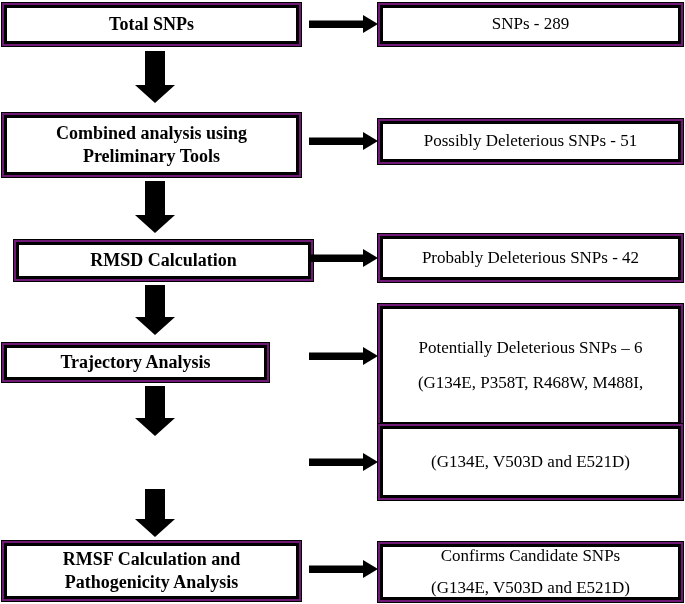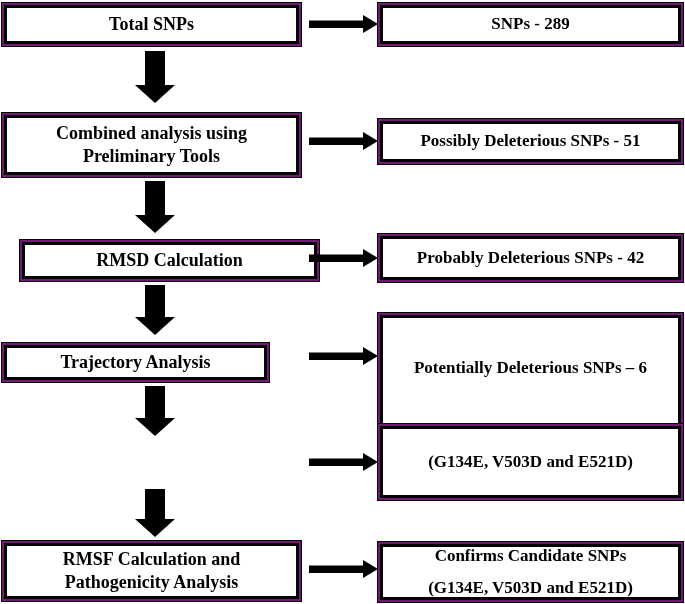--- a/index.html
+++ b/index.html
@@ -30,21 +30,21 @@
     justify-content: center;
     text-align: center;
   }
   .step-text {
     font-weight: bold;
     font-size: 18px;
     line-height: 1.28;
     color: #000;
   }
   .result-text {
-    font-weight: bold;
+    font-weight: normal;
     font-size: 17px;
     line-height: 1.3;
     color: #000;
   }
   .result-heading { margin: 0; }
   .gap-md { margin-bottom: 13px; }
   .gap-sm { margin-bottom: 9px; }
   .line { display: block; }
   .arrow { position: absolute; }
   .arrow svg { display: block; }
@@ -100,21 +100,21 @@
     </svg>
   </div>
 
   <div class="arrow" style="left:135px; top:181px;">
     <svg width="40" height="52" viewBox="0 0 40 52">
       <rect x="10" y="0" width="20" height="34" fill="#000"></rect>
       <polygon points="0,34 40,34 20,52" fill="#000"></polygon>
     </svg>
   </div>
 
-  <div class="box" style="left:19px; top:239px; width:301px; height:43px;">
+  <div class="box" style="left:13px; top:239px; width:301px; height:43px;">
     <div class="box-inner step-text">
       <span class="line">RMSD Calculation</span>
     </div>
   </div>
 
   <div class="box" style="left:377px; top:233px; width:307px; height:50px;">
     <div class="box-inner result-text">
       <span class="line">Probably Deleterious SNPs - 42</span>
     </div>
   </div>
@@ -132,23 +132,24 @@
       <polygon points="0,32 40,32 20,50" fill="#000"></polygon>
     </svg>
   </div>
 
   <div class="box" style="left:1px; top:342px; width:269px; height:41px;">
     <div class="box-inner step-text">
       <span class="line">Trajectory Analysis</span>
     </div>
   </div>
 
-  <div class="box" style="left:377px; top:312px; width:307px; height:125px;">
+  <div class="box" style="left:377px; top:303px; width:307px; height:125px;">
     <div class="box-inner result-text">
       <span class="line result-heading gap-md">Potentially Deleterious SNPs – 6</span>
+      <span class="line">(G134E, P358T, R468W, M488I,</span>
     </div>
   </div>
 
   <div class="arrow" style="left:309px; top:344px;">
     <svg width="69" height="24" viewBox="0 0 69 24">
       <rect x="0" y="8.5" width="54" height="7.5" fill="#000"></rect>
       <polygon points="54,3 69,12 54,21" fill="#000"></polygon>
     </svg>
   </div>
 

